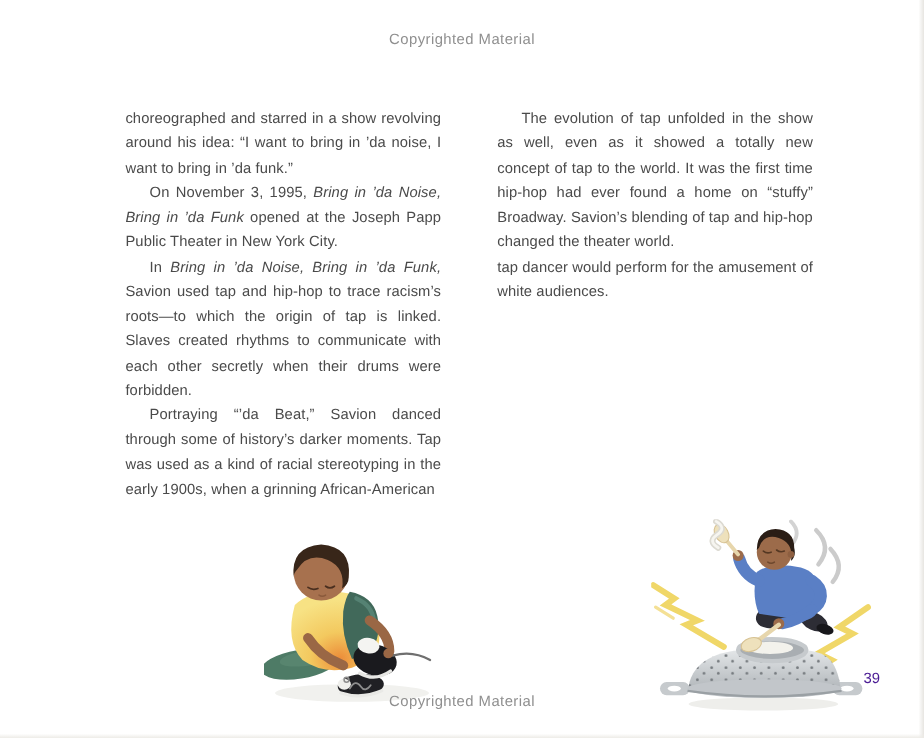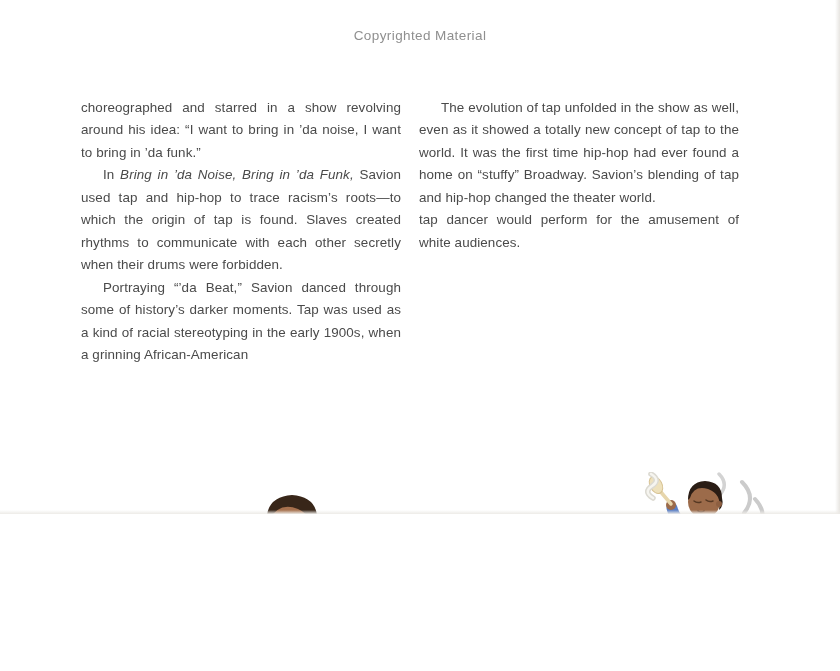--- a/index.html
+++ b/index.html
@@ -1,30 +1,30 @@
 <!DOCTYPE html>
 <html><head>
 <meta charset="utf-8">
 <style>
   html,body{margin:0;padding:0;background:#ffffff;}
   .page{
-    position:relative;width:840px;height:514px;background:#ffffff;
+    position:relative;width:840px;height:671px;background:#ffffff;
     overflow:hidden;font-family:"Liberation Sans",sans-serif;
   }
   .watermark{
     position:absolute;left:0;width:100%;text-align:center;
     font-size:13.5px;color:#8f8f8f;letter-spacing:.4px;
   }
   .wm-top{top:28px;}
   .wm-bottom{top:630px;}
   .columns{
     position:absolute;top:97px;left:81px;width:658px;
     display:flex;gap:18px;
   }
-  .col{width:320px;}
+  .col{width:320px;margin-left:33px;}
   .para{
     margin:0;font-size:13.4px;line-height:22.45px;color:#4a4a4a;
     text-align:justify;letter-spacing:.1px;
   }
   .para.indent{text-indent:22px;}
   .para em{font-style:italic;}
   .illus{position:absolute;}
   .illus-left{left:240px;top:488px;width:170px;height:155px;}
   .illus-right{left:592px;top:472px;width:200px;height:185px;}
   .page-number{
@@ -43,21 +43,22 @@
 </head>
 <body>
 
 <div class="page">
 
   <div class="watermark wm-top">Copyrighted Material</div>
 
   <div class="columns">
     <div class="col">
         <p class="para"><span>choreographed and starred in a show revolving around his idea: “I want to bring in ’da noise, I want to bring in ’da funk.”</span></p>
-        <p class="para indent"><span>In </span><em>Bring in ’da Noise, Bring in ’da Funk,</em><span> Savion used tap and hip-hop to trace racism’s roots—to which the origin of tap is found. Slaves created rhythms to communicate with each other secretly when their drums were forbidden.</span></p>
+        <p class="para indent"><span>On November 3, 1995, </span><em>Bring in ’da Noise, Bring in ’da Funk</em><span> opened at the Joseph Papp Public Theater in New York City.</span></p>
+        <p class="para indent"><span>In </span><em>Bring in ’da Noise, Bring in ’da Funk,</em><span> Savion used tap and hip-hop to trace racism’s roots—to which the origin of tap is linked. Slaves created rhythms to communicate with each other secretly when their drums were forbidden.</span></p>
         <p class="para indent"><span>Portraying “’da Beat,” Savion danced through some of history’s darker moments. Tap was used as a kind of racial stereotyping in the early 1900s, when a grinning African-American</span></p>
       </div>
     <div class="col">
         <p class="para indent"><span>The evolution of tap unfolded in the show as well, even as it showed a totally new concept of tap to the world. It was the first time hip-hop had ever found a home on “stuffy” Broadway. Savion’s blending of tap and hip-hop changed the theater world.</span></p>
         <p class="para"><span>tap dancer would perform for the amusement of white audiences.</span></p>
       </div>
   </div>
 
   <svg class="illus illus-left" viewBox="0 0 170 155" role="img" aria-label="child sitting on floor tying black-and-white tap shoes">
     <defs>

